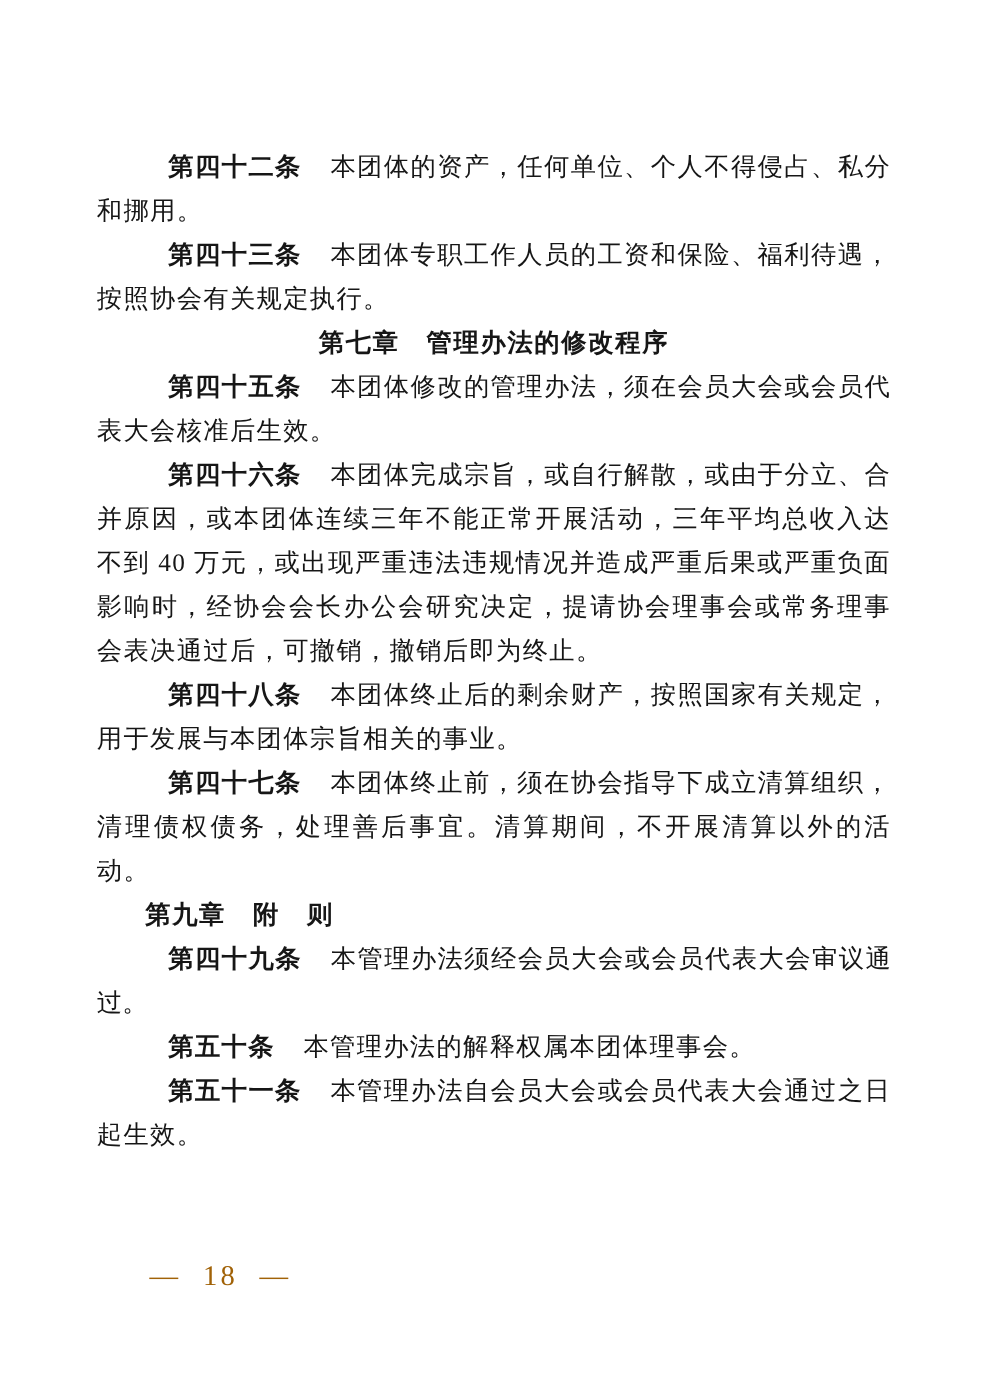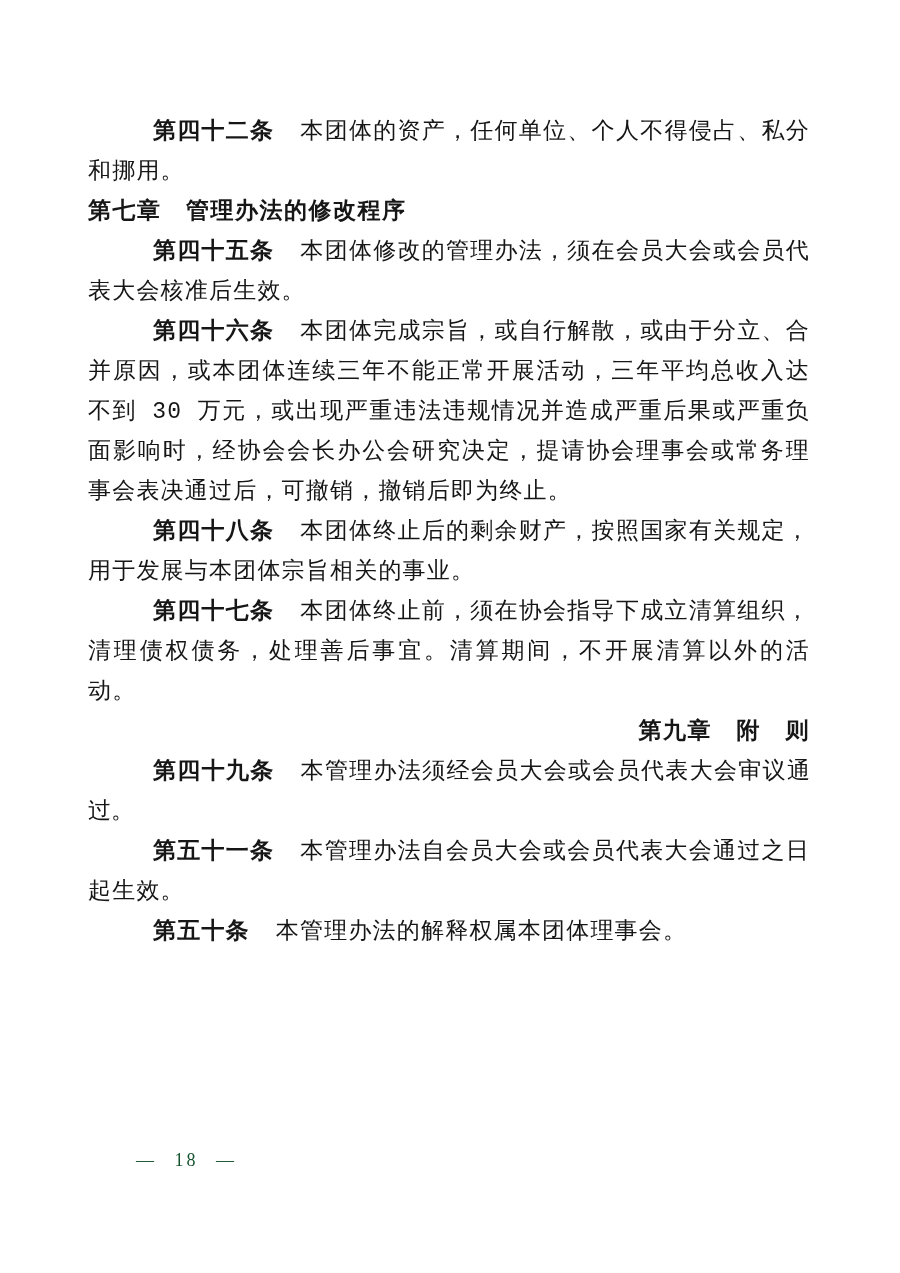--- a/index.html
+++ b/index.html
@@ -12,90 +12,90 @@
     width: 900px;
     height: 1273px;
     background: #ffffff;
     color: #161616;
     font-family: "Liberation Serif", "DejaVu Serif", serif;
     overflow: hidden;
   }
   .doc {
     position: absolute;
     left: 88px;
-    top: 112px;
+    top: 132px;
     width: 722px;
     font-size: 23px;
     line-height: 40px;
     letter-spacing: 1.2px;
     text-align: justify;
-    font-family: Liberation Mono, monospace;
   }
   p.article {
     margin: 0;
     text-indent: 65px;
   }
   .article-label {
     font-weight: bold;
     margin-right: 26px;
   }
   p.tight {
     letter-spacing: 0.1px;
   }
   p.tight .article-label {
   }
   h2.chapter {
     margin: 0;
     font-size: 23px;
     line-height: 40px;
     font-weight: bold;
     letter-spacing: 1.5px;
-    text-align: left;
+    text-align: center;
     text-indent: 0;
   }
   h2.chapter-left {
-    text-align: right;
+    text-align: left;
     padding-left: 44px;
   }
   .footer {
     position: absolute;
     left: 136px;
     top: 1146px;
-    font-size: 18px;
+    font-size: 26px;
     line-height: 28px;
     letter-spacing: 3px;
     word-spacing: 10px;
-    color: #14532d;
+    color: #a16207;
   }
 </style>
 </head>
 <body>
 
 <div class="page">
   <div class="doc">
 
     <p class="article"><span class="article-label">第四十二条</span><span>本团体的资产，任何单位、个人不得侵占、私分和挪用。</span></p>
 
+    <p class="article"><span class="article-label">第四十三条</span><span>本团体专职工作人员的工资和保险、福利待遇，按照协会有关规定执行。</span></p>
 
     <h2 class="chapter">第七章　管理办法的修改程序</h2>
 
 
     <p class="article"><span class="article-label">第四十五条</span><span>本团体修改的管理办法，须在会员大会或会员代表大会核准后生效。</span></p>
 
 
-    <p class="article"><span class="article-label">第四十六条</span><span>本团体完成宗旨，或自行解散，或由于分立、合并原因，或本团体连续三年不能正常开展活动，三年平均总收入达不到 30 万元，或出现严重违法违规情况并造成严重后果或严重负面影响时，经协会会长办公会研究决定，提请协会理事会或常务理事会表决通过后，可撤销，撤销后即为终止。</span></p>
+    <p class="article"><span class="article-label">第四十六条</span><span>本团体完成宗旨，或自行解散，或由于分立、合并原因，或本团体连续三年不能正常开展活动，三年平均总收入达不到 40 万元，或出现严重违法违规情况并造成严重后果或严重负面影响时，经协会会长办公会研究决定，提请协会理事会或常务理事会表决通过后，可撤销，撤销后即为终止。</span></p>
 
     <p class="article"><span class="article-label">第四十八条</span><span>本团体终止后的剩余财产，按照国家有关规定，用于发展与本团体宗旨相关的事业。</span></p>
 
     <p class="article"><span class="article-label">第四十七条</span><span>本团体终止前，须在协会指导下成立清算组织，清理债权债务，处理善后事宜。清算期间，不开展清算以外的活动。</span></p>
 
     <h2 class="chapter chapter-left">第九章　附　则</h2>
 
     <p class="article tight"><span class="article-label">第四十九条</span><span>本管理办法须经会员大会或会员代表大会审议通过。</span></p>
 
+    <p class="article"><span class="article-label">第五十条</span><span>本管理办法的解释权属本团体理事会。</span></p>
+
     <p class="article"><span class="article-label">第五十一条</span><span>本管理办法自会员大会或会员代表大会通过之日起生效。</span></p>
-
-    <p class="article"><span class="article-label">第五十条</span><span>本管理办法的解释权属本团体理事会。</span></p>
 
   </div>
 
   <div class="footer">— 18 —</div>
 </div>
 
 </body></html>

